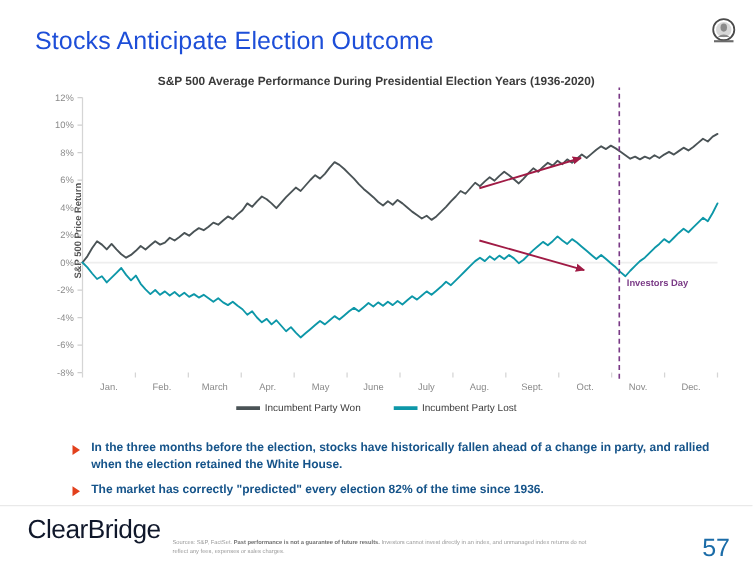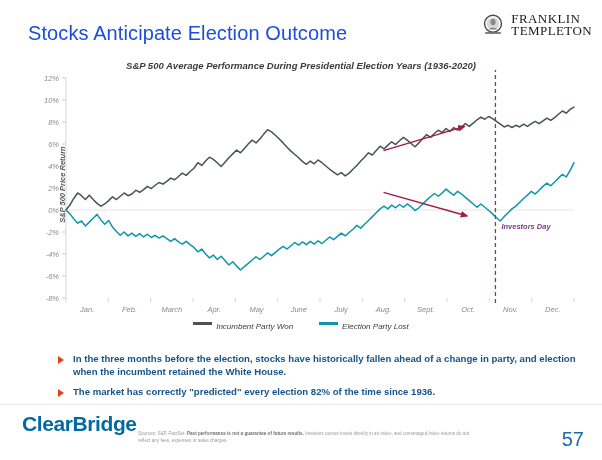--- a/index.html
+++ b/index.html
@@ -22,56 +22,56 @@
     display:flex;align-items:center;gap:5px;
   }
   .ft-mark{width:26px;height:26px;flex:0 0 26px;}
   .ft-words{
     font-family:"Liberation Serif", serif;
     font-size:13px;line-height:12.5px;color:#1a1a1a;
     letter-spacing:0.4px;font-weight:400;
   }
 
   
-  .chart-wrap{position:absolute;left:18px;top:60px;width:566px;height:290px;font-style:italic;}
+  .chart-wrap{position:absolute;left:18px;top:60px;width:566px;height:290px;}
   .chart-title{
     position:absolute;left:0;top:0;width:566px;text-align:center;
     font-size:9.5px;font-weight:bold;color:#3b3b3b;
   }
   .chart-svg{position:absolute;left:0;top:10px;}
   .ylabel{
     position:absolute;left:-16px;top:120px;width:120px;
     transform:rotate(-90deg);transform-origin:center;
     font-size:7.5px;font-weight:bold;color:#555;text-align:center;
   }
   .legend{
     position:absolute;left:0;top:262px;width:566px;
     display:flex;justify-content:center;gap:26px;
     font-size:8px;color:#3b3b3b;
   }
-  .legend-item{display:flex;gap:4px;}
+  .legend-item{display:flex;align-items:center;gap:4px;}
   .legend-swatch{width:19px;height:2.5px;display:inline-block;}
 
   
   .bullets{position:absolute;left:58px;top:352px;width:520px;}
   .bullet{display:flex;align-items:flex-start;margin-bottom:7px;}
   .bullet-marker{
     width:0;height:0;flex:0 0 auto;margin-right:9px;margin-top:3.5px;
     border-top:4px solid transparent;border-bottom:4px solid transparent;
     border-left:6px solid #e2401c;
   }
   .bullet-text{
     font-size:9.6px;font-weight:bold;line-height:13px;color:#16548a;
   }
 
   
   .footer-rule{position:absolute;left:0;top:404px;width:602px;height:1px;background:#e9e9e9;}
   .cb-logo{
     position:absolute;left:22px;top:412px;
-    font-size:21px;font-weight:bold;color:#0369a1;letter-spacing:-0.4px;
+    font-size:21px;font-weight:normal;color:#0f172a;letter-spacing:-0.4px;
   }
   .disclaimer{
     position:absolute;left:138px;top:430px;width:340px;
     font-size:4.6px;line-height:7px;color:#9a9a9a;
   }
   .disclaimer b{color:#6f6f6f;}
   .page-num{
     position:absolute;right:18px;top:428px;
     font-size:20px;color:#1b6ca8;
   }
@@ -87,24 +87,20 @@
   <div class="slide-title">Stocks Anticipate Election Outcome</div>
 
   <div class="ft-logo">
     <svg class="ft-mark" viewBox="0 0 40 40">
       <circle cx="20" cy="18" r="13" fill="none" stroke="#4a4a4a" stroke-width="2.2"></circle>
       <circle cx="20" cy="18" r="9.5" fill="#d8d8d8"></circle>
       <ellipse cx="20" cy="15.5" rx="4" ry="5" fill="#8a8a8a"></ellipse>
       <path d="M12.5 27 Q20 21 27.5 27 Z" fill="#8a8a8a"></path>
       <rect x="8" y="31" width="24" height="2.6" fill="#6a6a6a"></rect>
     </svg>
-    <div class="ft-words">
-      <div>FRANKLIN</div>
-      <div>TEMPLETON</div>
-    </div>
   </div>
 
   <div class="chart-wrap">
     <div class="chart-title">S&amp;P 500 Average Performance During Presidential Election Years (1936-2020)</div>
     <div class="ylabel">S&amp;P 500 Price Return</div>
 
     <svg class="chart-svg" id="chart" width="566" height="250">
         <defs>
           <marker id="ah" viewBox="0 0 10 10" refX="8" refY="5" markerWidth="5.5" markerHeight="5.5" orient="auto">
             <path d="M0,1 L9,5 L0,9 z" fill="#a01b45"></path>
@@ -166,30 +162,30 @@
         <line x1="365.5" y1="122.4" x2="449.32" y2="146.05" stroke="#a01b45" stroke-width="1.5" marker-end="url(#ah)"></line>
       </svg>
 
     <div class="legend">
       <div class="legend-item">
         <span class="legend-swatch" id="sw0" style="background: rgb(74, 83, 86);"></span>
         <span>Incumbent Party Won</span>
       </div>
       <div class="legend-item">
         <span class="legend-swatch" id="sw1" style="background: rgb(13, 151, 168);"></span>
-        <span>Election Party Lost</span>
+        <span>Incumbent Party Lost</span>
       </div>
     </div>
   <div class="election-label" style="left: 483.429px; top: 162px;">Investors Day</div>
     </div>
 
   <div class="bullets">
     <div class="bullet">
       <span class="bullet-marker"></span>
-      <span class="bullet-text">In the three months before the election, stocks have historically fallen ahead of a change in party, and election when the incumbent retained the White House.</span>
+      <span class="bullet-text">In the three months before the election, stocks have historically fallen ahead of a change in party, and rallied when the election retained the White House.</span>
     </div>
     <div class="bullet">
       <span class="bullet-marker"></span>
       <span class="bullet-text">The market has correctly "predicted" every election 82% of the time since 1936.</span>
     </div>
   </div>
 
   <div class="footer-rule"></div>
   <div class="cb-logo">ClearBridge</div>
   <div class="disclaimer">

